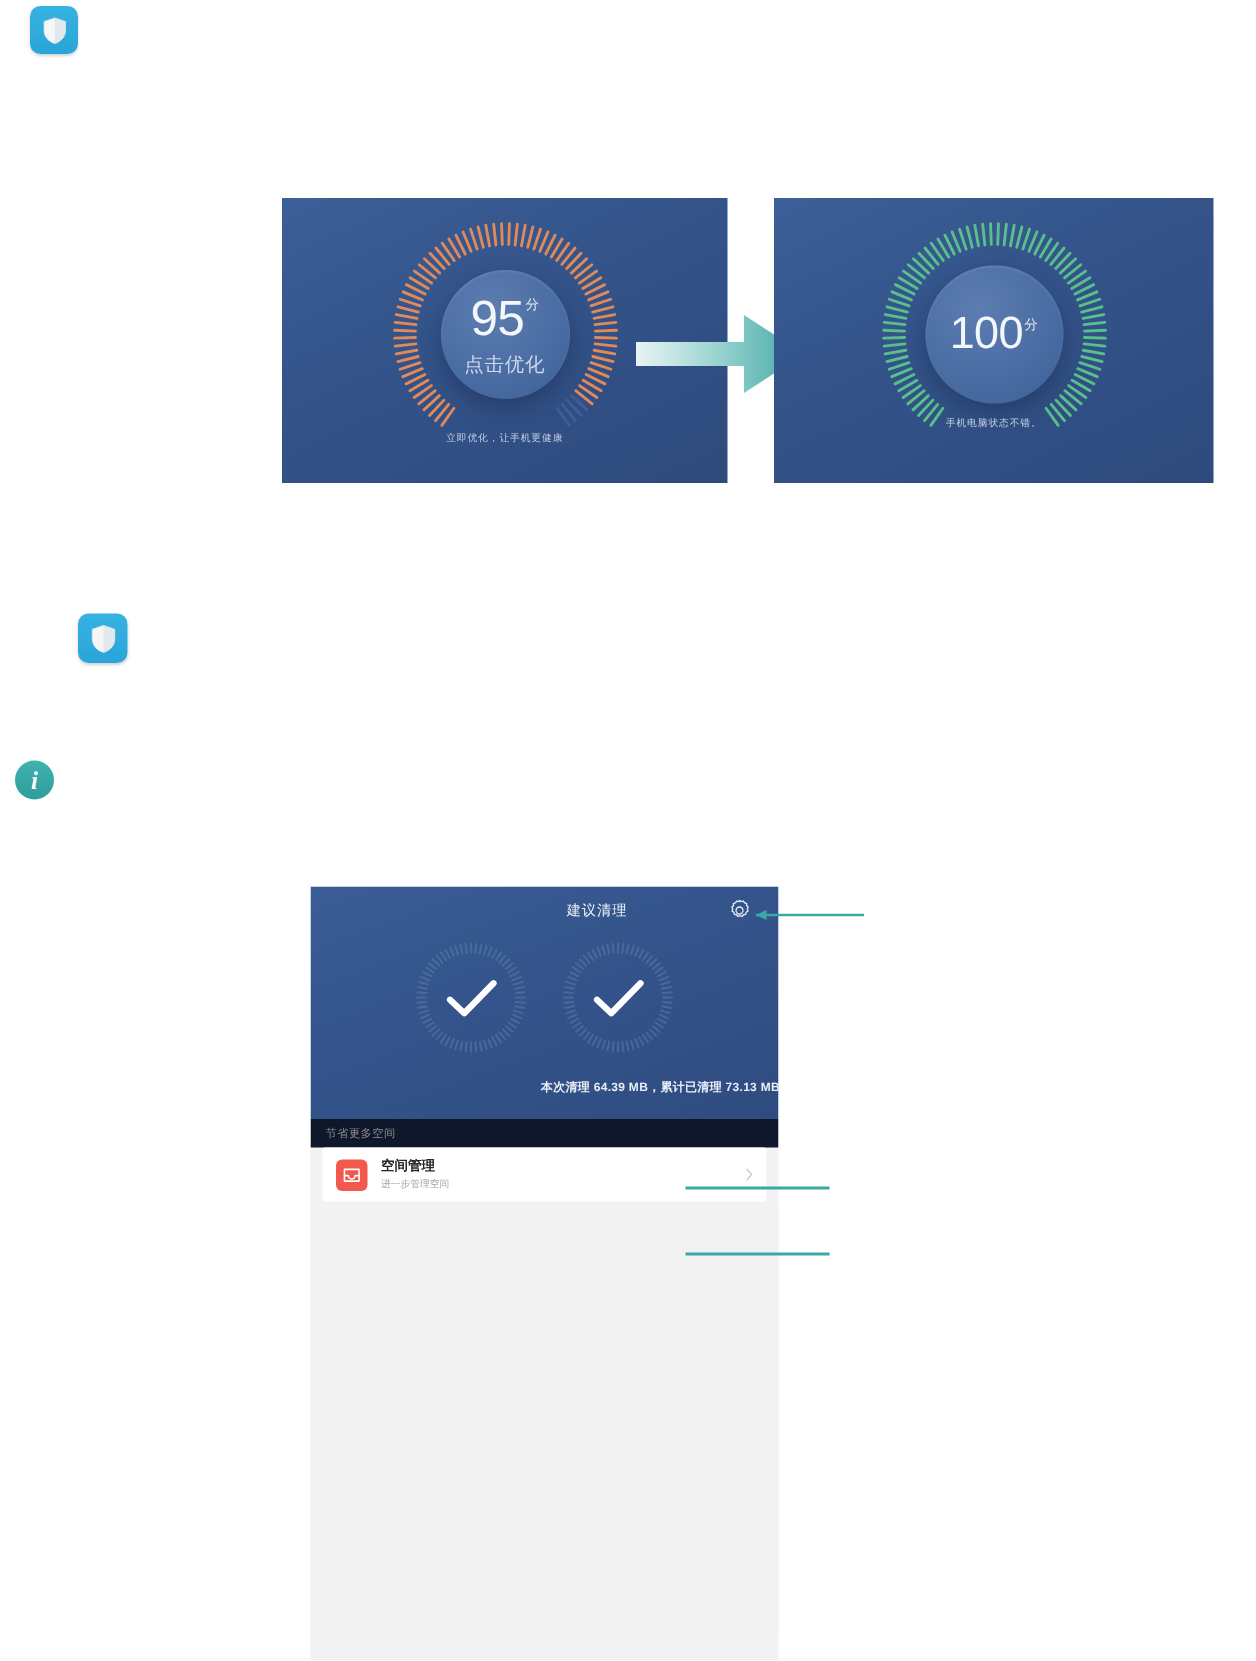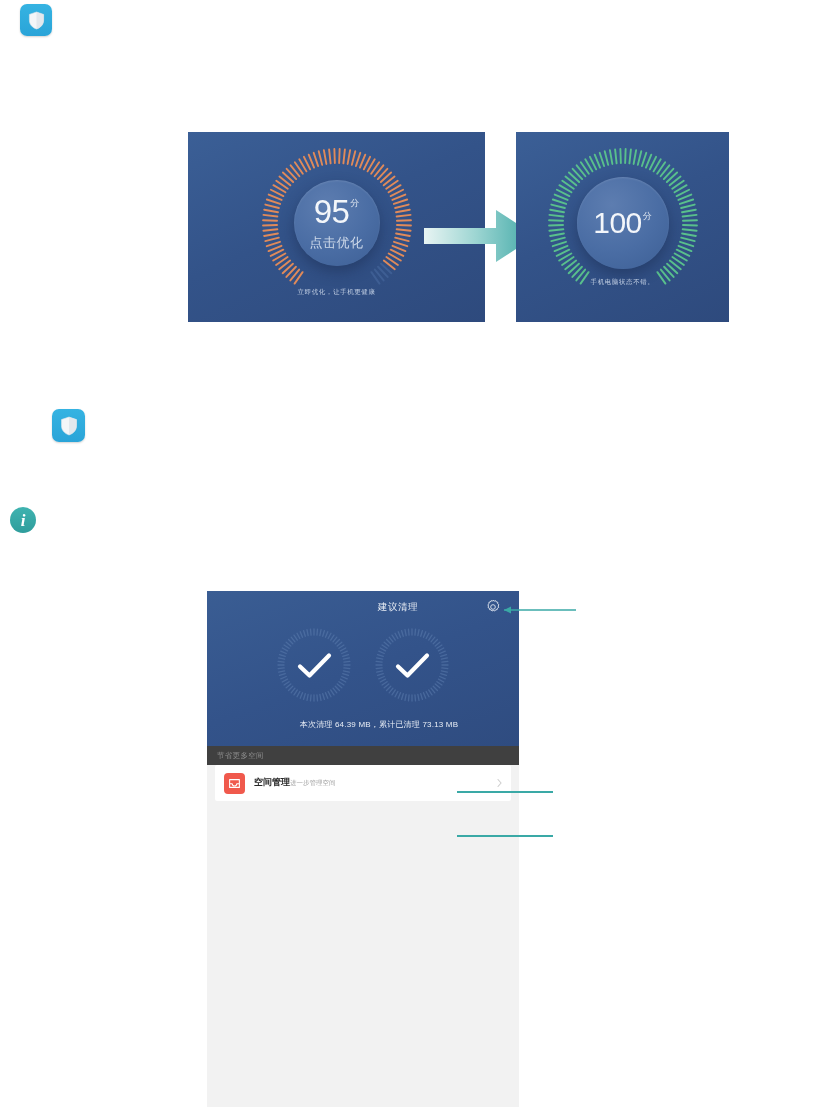--- a/index.html
+++ b/index.html
@@ -29,21 +29,21 @@
     color:#fff;font-family:"Liberation Serif",serif;font-style:italic;
     font-size:17px;font-weight:bold;line-height:1;
   }
 
   
   .shot{
     position:absolute;overflow:hidden;
     background:linear-gradient(155deg,#3b5f96 0%,#335389 45%,#2e4a7d 100%);
   }
   #shot-left{left:188px;top:132px;width:297px;height:190px;}
-  #shot-right{left:516px;top:132px;width:213px;height:190px;}
+  #shot-right{left:516px;top:132px;width:293px;height:190px;}
 
   .gauge-wrap{position:absolute;left:0;top:0;width:100%;height:100%;}
   .gauge{position:absolute;left:50%;top:48%;transform:translate(-50%,-50%);}
 
   .ball{
     position:absolute;left:50%;top:48%;transform:translate(-50%,-50%);
     width:86px;height:86px;border-radius:50%;
     background:radial-gradient(circle at 38% 30%,#5d7db0 0%,#4a6da4 55%,#3d5f95 100%);
     box-shadow:0 6px 14px rgba(20,35,65,.38),inset 0 1px 2px rgba(255,255,255,.12);
     display:flex;flex-direction:column;align-items:center;justify-content:center;
@@ -81,40 +81,40 @@
     position:absolute;right:18px;top:7px;width:17px;height:17px;
     display:flex;align-items:center;justify-content:center;cursor:pointer;
   }
   .checks{
     position:absolute;left:0;top:36px;width:100%;
     display:flex;justify-content:center;gap:22px;
   }
   .check-ring{position:relative;width:76px;height:76px;}
   .check-mark{position:absolute;left:0;top:0;width:100%;height:100%;}
   .ph-stat{
-    position:absolute;left:16px;top:128px;width:100%;text-align:center;
-    color:#e9eef6;font-size:8px;letter-spacing:.2px;
+    position:absolute;left:1px;top:128px;width:100%;text-align:right;
+    color:#e9eef6;font-size:8px;letter-spacing:.2px;font-weight:bold;
   }
 
   .sec-head{
     height:19px;display:flex;align-items:center;
-    padding-left:10px;background:#404040;
+    padding-left:10px;background:#0f172a;
     color:#8d8d8d;font-size:7.5px;letter-spacing:.3px;
   }
   .rows{padding:0 8px;}
   .row{
     position:relative;display:flex;align-items:center;
     height:36px;background:#ffffff;border-radius:2px;
     margin-bottom:7px;padding:0 9px;cursor:pointer;
   }
   .row-tile{
     width:21px;height:21px;border-radius:4px;flex:0 0 auto;
     display:flex;align-items:center;justify-content:center;
   }
-  .row-txt{margin-left:9px;display:flex;flex-direction:row;justify-content:space-between;}
+  .row-txt{margin-left:9px;display:flex;flex-direction:column;justify-content:space-between;}
   .row-title{font-size:9px;color:#262626;font-weight:bold;line-height:1.25;}
   .row-sub{font-size:6.5px;color:#a3a3a3;margin-top:2px;line-height:1.2;}
   .row-chev{position:absolute;right:9px;top:50%;transform:translateY(-50%);}
 
   .ph-body{height:282px;background:#f2f2f2;}
 
   
   .callout{position:absolute;}
 </style>
 </head>

